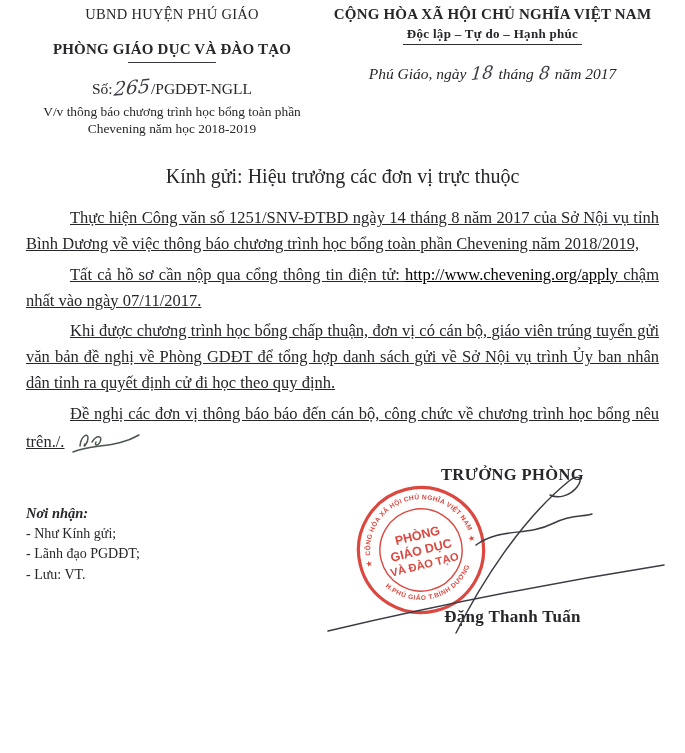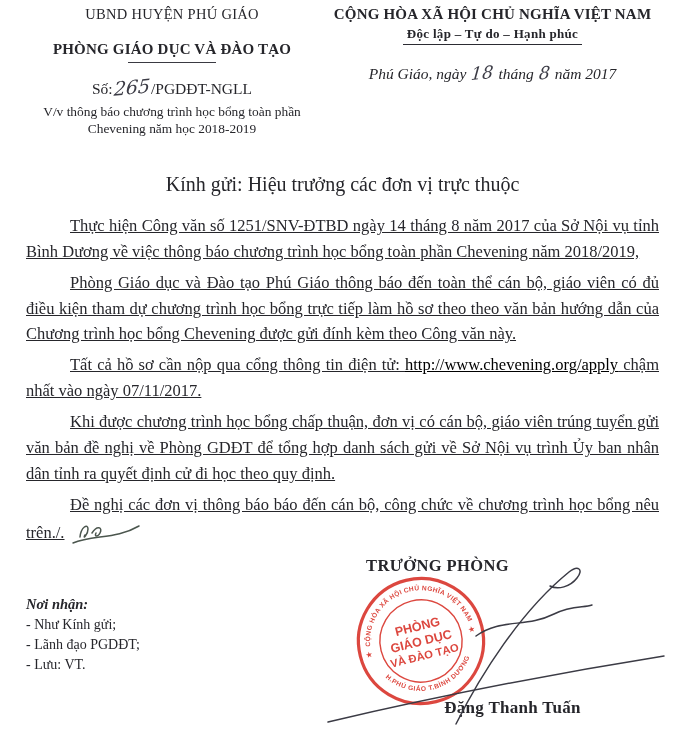--- a/index.html
+++ b/index.html
@@ -25,41 +25,41 @@
     display:inline-block;
     font-family:"DejaVu Serif", serif;
     font-style:italic;
     font-size:19px;
     color:#3c3c46;
     transform:rotate(-5deg) skewX(-10deg);
     line-height:1;
     padding:0 1px;
   }
   .hand.small{font-size:17.5px;}
-  .doc-subject{font-size:13.4px;margin:5px auto 8px auto;width:274px;line-height:1.3;text-align:center;}
+  .doc-subject{font-size:13.4px;margin:5px auto 0 auto;width:274px;line-height:1.3;text-align:center;}
   .motto-1{font-size:15px;font-weight:bold;letter-spacing:.2px;}
   .motto-2{display:inline-block;font-size:13px;font-weight:bold;letter-spacing:.3px;margin-top:3px;padding:0 4px 2px 4px;border-bottom:1.6px solid #2c2c33;}
   .dateline{font-style:italic;font-size:15.5px;margin-top:20px;white-space:nowrap;}
   
   .salutation{text-align:center;font-size:20px;margin-top:27px;}
   .body-text{margin-top:17px;}
   .para{
     font-size:16.5px;line-height:1.57;
     text-align:justify;text-indent:44px;
     margin:0 0 5px 0;
     text-decoration:underline;
   }
   .doc-link{color:#000000;text-decoration:underline;white-space:nowrap;cursor:pointer;}
   .initials-svg{vertical-align:-8px;margin-left:6px;}
   
   .doc-footer{display:flex;margin-top:10px;}
   .recipients{flex:0 0 300px;font-size:14px;line-height:1.45;}
   .recipients-label{font-weight:bold;font-style:italic;font-size:14.5px;margin-top:38px;}
   .signing{position:relative;flex:1 1 auto;height:192px;}
-  .signer-title{font-weight:bold;font-size:16.5px;letter-spacing:.4px;position:absolute;top:0;left:40px;right:0;}
+  .signer-title{font-weight:bold;font-size:16.5px;letter-spacing:.4px;text-align:center;position:absolute;top:0;left:40px;right:0;}
   .stamp-wrap{position:absolute;left:28px;top:18px;width:134px;height:134px;transform:rotate(-14deg);opacity:.93;}
   .signature-svg{position:absolute;left:0;top:0;z-index:3;}
   .signer-name{font-weight:bold;font-size:17px;text-align:center;position:absolute;left:40px;right:0;top:142px;letter-spacing:.3px;}
 </style>
 </head>
 <body>
 
 <div class="page">
 
   <div class="doc-header">
@@ -74,21 +74,20 @@
       <div class="motto-1">CỘNG HÒA XÃ HỘI CHỦ NGHĨA VIỆT NAM</div>
       <div><span class="motto-2">Độc lập – Tự do – Hạnh phúc</span></div>
       <div class="dateline"><span>Phú Giáo, ngày</span> <span class="hand small">18</span> <span>tháng</span> <span class="hand small">8</span> <span>năm 2017</span></div>
     </div>
   </div>
 
   <div class="salutation">Kính gửi: Hiệu trưởng các đơn vị trực thuộc</div>
 
   <div class="body-text">
     <p class="para">Thực hiện Công văn số 1251/SNV-ĐTBD ngày 14 tháng 8 năm 2017 của Sở Nội vụ tỉnh Bình Dương về việc thông báo chương trình học bổng toàn phần Chevening năm 2018/2019,</p>
-    <p class="para">Phòng Giáo dục và Đào tạo Phú Giáo thông báo đến toàn thể cán bộ, giáo viên có đủ điều kiện tham dự chương trình học bổng trực tiếp làm hồ sơ theo theo văn bản hướng dẫn của Chương trình học bổng Chevening được gửi đính kèm theo Công văn này.</p>
     <p class="para"><span>Tất cả hồ sơ cần nộp qua cổng thông tin điện tử: </span><span class="doc-link">http://www.chevening.org/apply</span><span> chậm nhất vào ngày 07/11/2017.</span></p>
     <p class="para">Khi được chương trình học bổng chấp thuận, đơn vị có cán bộ, giáo viên trúng tuyển gửi văn bản đề nghị về Phòng GDĐT để tổng hợp danh sách gửi về Sở Nội vụ trình Ủy ban nhân dân tỉnh ra quyết định cử đi học theo quy định.</p>
     <p class="para"><span>Đề nghị các đơn vị thông báo báo đến cán bộ, công chức về chương trình học bổng nêu trên./.</span><svg class="initials-svg" width="70" height="28" viewBox="0 0 70 28">
         <g stroke="#4b564e" stroke-width="1.5" fill="none" stroke-linecap="round">
           <path d="M 9 19 C 10 9 17 5 17 11 C 17 17 11 22 14 17"></path>
           <path d="M 21 15 C 26 7 32 9 29 15 C 27 19 23 19 25 15"></path>
           <path d="M 2 25 C 22 17 46 21 68 8"></path>
         </g>
       </svg></p>
   </div>

